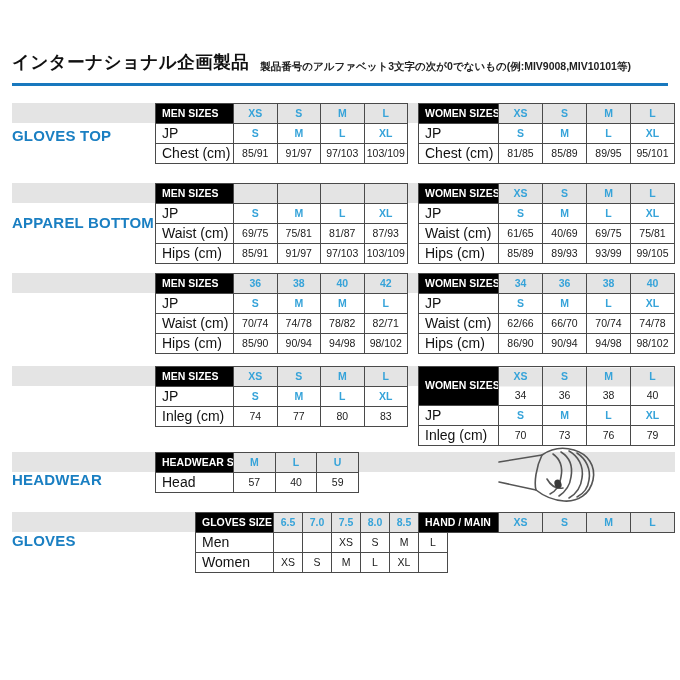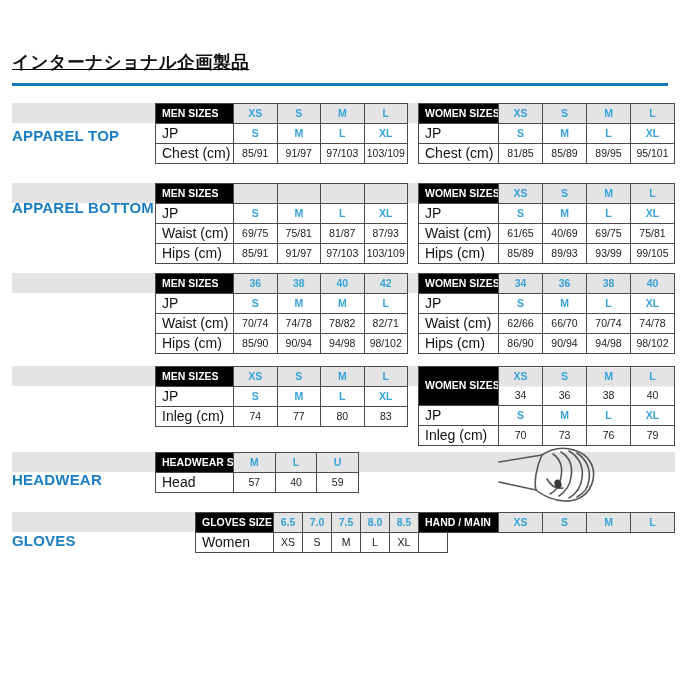--- a/index.html
+++ b/index.html
@@ -1,30 +1,30 @@
 <!DOCTYPE html>
 <html><head>
 <meta charset="utf-8">
 <style>
   html,body{margin:0;padding:0;background:#fff;}
   .page{
     position:relative;width:680px;height:680px;background:#ffffff;overflow:hidden;
     font-family:"Liberation Sans","DejaVu Sans",sans-serif;
   }
   
-  .hdr{position:absolute;left:12px;top:50px;width:656px;display:flex;align-items:flex-end;gap:11px;text-decoration:underline;}
+  .hdr{position:absolute;left:12px;top:50px;width:656px;display:flex;align-items:flex-end;gap:11px;}
   .title{font-size:17.5px;font-weight:bold;color:#111;white-space:nowrap;letter-spacing:0.5px;}
   .subtitle{font-size:10.5px;font-weight:bold;color:#222;white-space:nowrap;}
   .rule{position:absolute;left:12px;top:83px;width:656px;height:3px;background:#1878be;}
   
   .stripe{position:absolute;left:12px;width:663px;height:20px;background:#e4e4e4;z-index:0;}
   #s1{top:103px}#s2{top:183px}#s3{top:273px}#s4{top:366px}#s5{top:452px}#s6{top:512px}
   
   .seclab{position:absolute;left:12px;z-index:2;font-size:15px;font-weight:bold;color:#1a7fc2;white-space:nowrap;letter-spacing:0.2px;}
-  #l-top{top:127px}#l-bottom{top:199px}#l-ski{top:389px}#l-head{top:471px}#l-gloves{top:532px}
+  #l-top{top:127px}#l-bottom{top:214px}#l-ski{top:389px}#l-head{top:471px}#l-gloves{top:532px}
   
   .tbl{position:absolute;z-index:1;}
   #t-top-men   {left:155px;top:103px;width:253px;}
   #t-top-wom   {left:418px;top:103px;width:257px;}
   #t-bot-men1  {left:155px;top:183px;width:253px;}
   #t-bot-wom1  {left:418px;top:183px;width:257px;}
   #t-bot-men2  {left:155px;top:273px;width:253px;}
   #t-bot-wom2  {left:418px;top:273px;width:257px;}
   #t-ski-men   {left:155px;top:366px;width:253px;}
   #t-ski-wom   {left:418px;top:366px;width:257px;}
@@ -44,31 +44,32 @@
   
   .fist{position:absolute;left:497px;top:441px;width:102px;height:66px;z-index:1;}
 </style>
 </head>
 <body>
 
 <div class="page">
 
   <div class="hdr">
     <span class="title">インターナショナル企画製品</span>
+    <span class="subtitle">製品番号のアルファベット3文字の次が0でないもの(例:MIV9008,MIV10101等)</span>
   </div>
   <div class="rule"></div>
 
   <div class="stripe" id="s1"></div>
   <div class="stripe" id="s2"></div>
   <div class="stripe" id="s3"></div>
   <div class="stripe" id="s4"></div>
   <div class="stripe" id="s5"></div>
   <div class="stripe" id="s6"></div>
 
-  <div class="seclab" id="l-top">APPAREL TOP</div>
+  <div class="seclab" id="l-top">GLOVES TOP</div>
   <div class="seclab" id="l-bottom">APPAREL BOTTOM</div>
   <div class="seclab" id="l-head">HEADWEAR</div>
   <div class="seclab" id="l-gloves">GLOVES</div>
 
   <div class="tbl" id="t-top-men">
       <table class="sz">
         <colgroup>
           <col style="width: 78px;">
           <col>
           <col>
@@ -417,20 +418,29 @@
           <tr>
             <th class="lab">GLOVES SIZE</th>
             <th class="hcell">6.5</th>
             <th class="hcell">7.0</th>
             <th class="hcell">7.5</th>
             <th class="hcell">8.0</th>
             <th class="hcell">8.5</th>
             <th class="hcell">9.0</th>
           </tr>
           <tr>
+            <td class="rlab">Men</td>
+            <td class="cell"></td>
+            <td class="cell"></td>
+            <td class="cell">XS</td>
+            <td class="cell">S</td>
+            <td class="cell">M</td>
+            <td class="cell">L</td>
+          </tr>
+          <tr>
             <td class="rlab">Women</td>
             <td class="cell">XS</td>
             <td class="cell">S</td>
             <td class="cell">M</td>
             <td class="cell">L</td>
             <td class="cell">XL</td>
             <td class="cell"></td>
           </tr>
         </tbody>
       </table>

